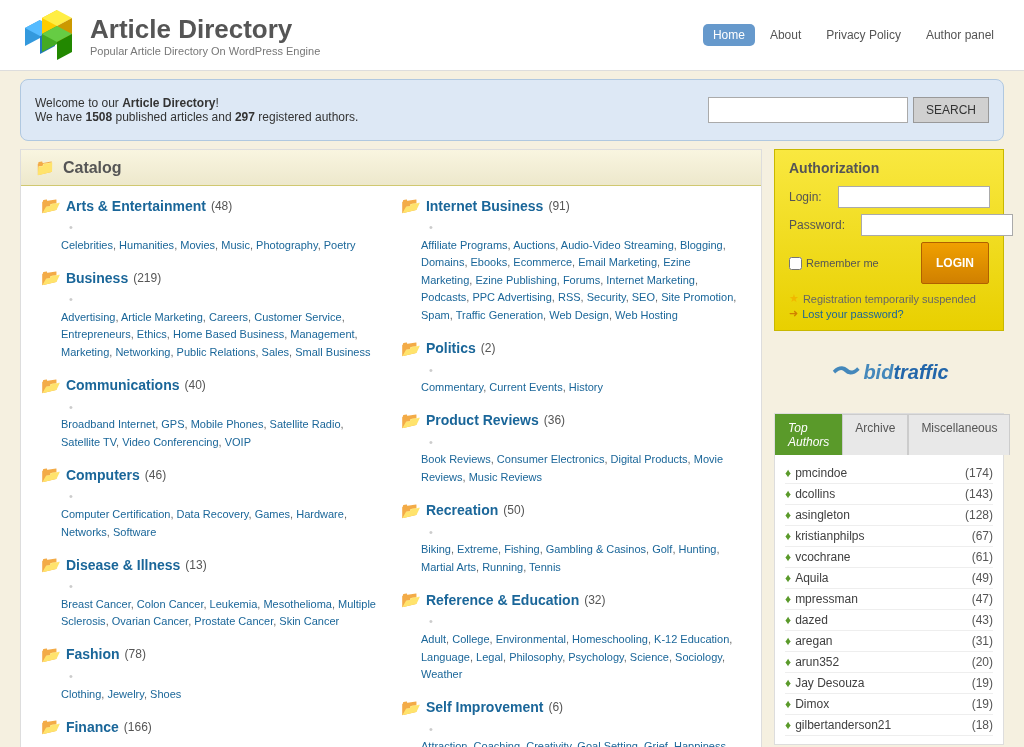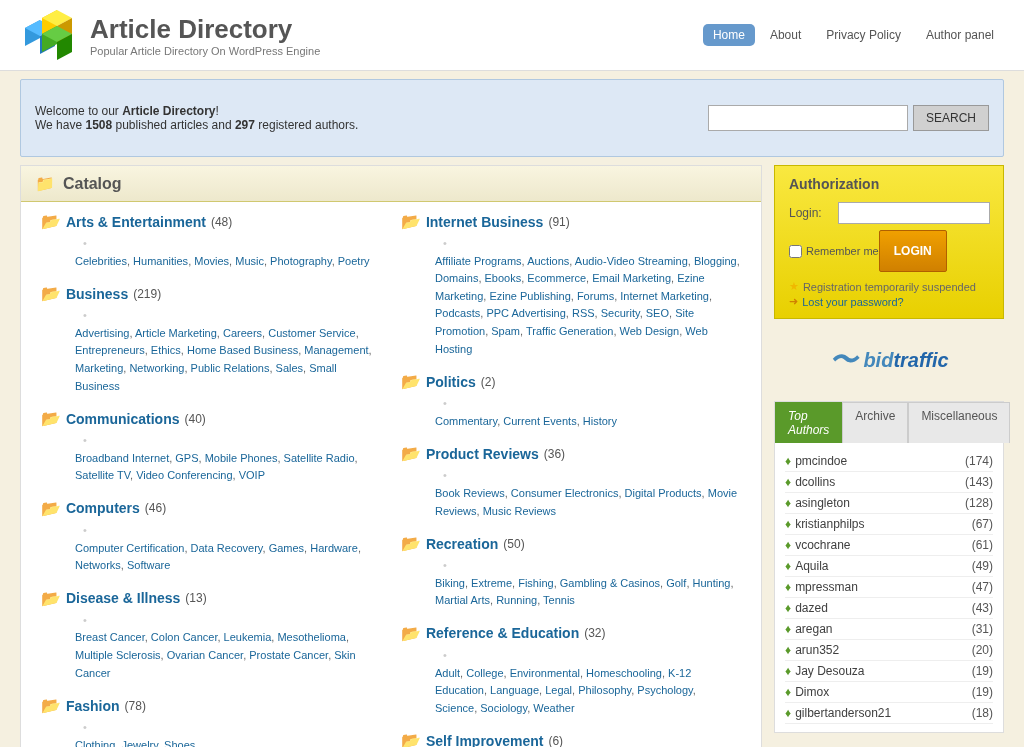--- a/index.html
+++ b/index.html
@@ -12,21 +12,21 @@
     #logo-icon { width: 60px; height: 50px; position: relative; }
     #logo-text h1 { font-size: 26px; color: #555; font-weight: bold; }
     #logo-text p { font-size: 11px; color: #777; }
 
     
     #nav { display: flex; align-items: center; gap: 5px; }
     .nav-item { padding: 4px 10px; font-size: 12px; color: #555; cursor: pointer; border-radius: 3px; }
     .nav-item.active { background: #6699cc; color: #fff; border-radius: 5px; padding: 4px 10px; }
 
     
-    #welcome-bar { background: #dde8f5; border: 1px solid #b0c8e0; margin: 8px 20px; padding: 24px 14px; display: flex; align-items: center; justify-content: space-between; border-radius: 2px; }
+    #welcome-bar { background: #dde8f5; border: 1px solid #b0c8e0; margin: 8px 20px; padding: 16px 14px; display: flex; align-items: center; justify-content: space-between; border-radius: 8px; }
     #welcome-bar p { font-size: 12px; }
     #welcome-bar strong { font-weight: bold; }
     #search-area { display: flex; gap: 5px; }
     #search-input { width: 200px; height: 26px; border: 1px solid #aaa; padding: 3px 6px; font-size: 12px; }
     #search-button { background: #d0d0d0; border: 1px solid #999; padding: 4px 12px; font-size: 12px; cursor: pointer; color: #333; }
 
     
     #main { display: flex; gap: 0; margin: 0 20px; }
     #catalog-area { flex: 1; background: #fff; border: 1px solid #ddd; padding: 0; min-width: 0; }
     #sidebar { width: 230px; margin-left: 12px; }
@@ -38,32 +38,32 @@
 
     
     #catalog-content { display: flex; padding: 10px; gap: 0; }
     .catalog-col { flex: 1; padding: 0 10px; }
 
     
     .cat-section { margin-bottom: 14px; }
     .cat-title { font-size: 14px; font-weight: bold; color: #1a6699; display: flex; align-items: center; gap: 5px; margin-bottom: 4px; }
     .cat-title .folder-icon { color: #f0b800; font-size: 16px; }
     .cat-count { font-size: 12px; color: #555; font-weight: normal; }
-    .cat-links { margin-left: 34px; font-size: 11px; color: #666; line-height: 1.6; }
+    .cat-links { margin-left: 20px; font-size: 11px; color: #666; line-height: 1.6; }
     .cat-links a { color: #1a6699; font-size: 11px; }
     .cat-bullet { color: #aaa; margin-left: 8px; display: flex; gap: 4px; }
     .cat-bullet::before { content: "•"; color: #ccc; }
 
     
     #auth-box { background: linear-gradient(to bottom, #f9e840, #e8d000); border: 1px solid #c8b800; padding: 10px 14px; border-radius: 0; margin-bottom: 12px; }
     #auth-box h3 { font-size: 14px; color: #555; margin-bottom: 10px; font-weight: bold; }
     .auth-row { display: flex; align-items: center; margin-bottom: 6px; gap: 16px; }
     .auth-label { font-size: 12px; color: #555; width: 60px; }
     .auth-input { flex: 1; height: 22px; border: 1px solid #aaa; font-size: 11px; padding: 2px 4px; background: #fff; }
-    #remember-row { display: flex; align-items: center; justify-content: flex-start; margin-top: 4px; }
+    #remember-row { display: flex; align-items: center; justify-content: space-between; margin-top: 4px; }
     #remember-left { display: flex; align-items: center; gap: 4px; font-size: 11px; color: #555; }
     #login-button { background: linear-gradient(to bottom, #f0a000, #d08000); border: 1px solid #b06000; color: #fff; font-size: 12px; font-weight: bold; padding: 13px 14px; cursor: pointer; border-radius: 2px; }
     #auth-note { margin-top: 8px; font-size: 11px; color: #666; }
     #auth-note .reg-note { display: flex; align-items: center; gap: 4px; color: #666; }
     #auth-note .pwd-note { display: flex; align-items: center; gap: 4px; color: #1a6699; margin-top: 2px; }
     .note-icon { color: #f0b800; }
     .note-arrow { color: #d08000; }
 
     
     #bid-traffic { text-align: center; padding: 10px; margin-bottom: 12px; }
@@ -251,20 +251,24 @@
   </div>
 
   <div id="sidebar">
 
     <div id="auth-box">
       <h3>Authorization</h3>
       <div class="auth-row">
         <span class="auth-label">Login:</span>
         <input class="auth-input" type="text" style="">
       </div>
+      <div class="auth-row">
+        <span class="auth-label">Password:</span>
+        <input class="auth-input" type="password" style="">
+      </div>
       <div id="remember-row">
         <div id="remember-left">
           <input type="checkbox" style="">
           <span>Remember me</span>
         </div>
         <button id="login-button">LOGIN</button>
       </div>
       <div id="auth-note">
         <div class="reg-note">
           <span class="note-icon">★</span>

